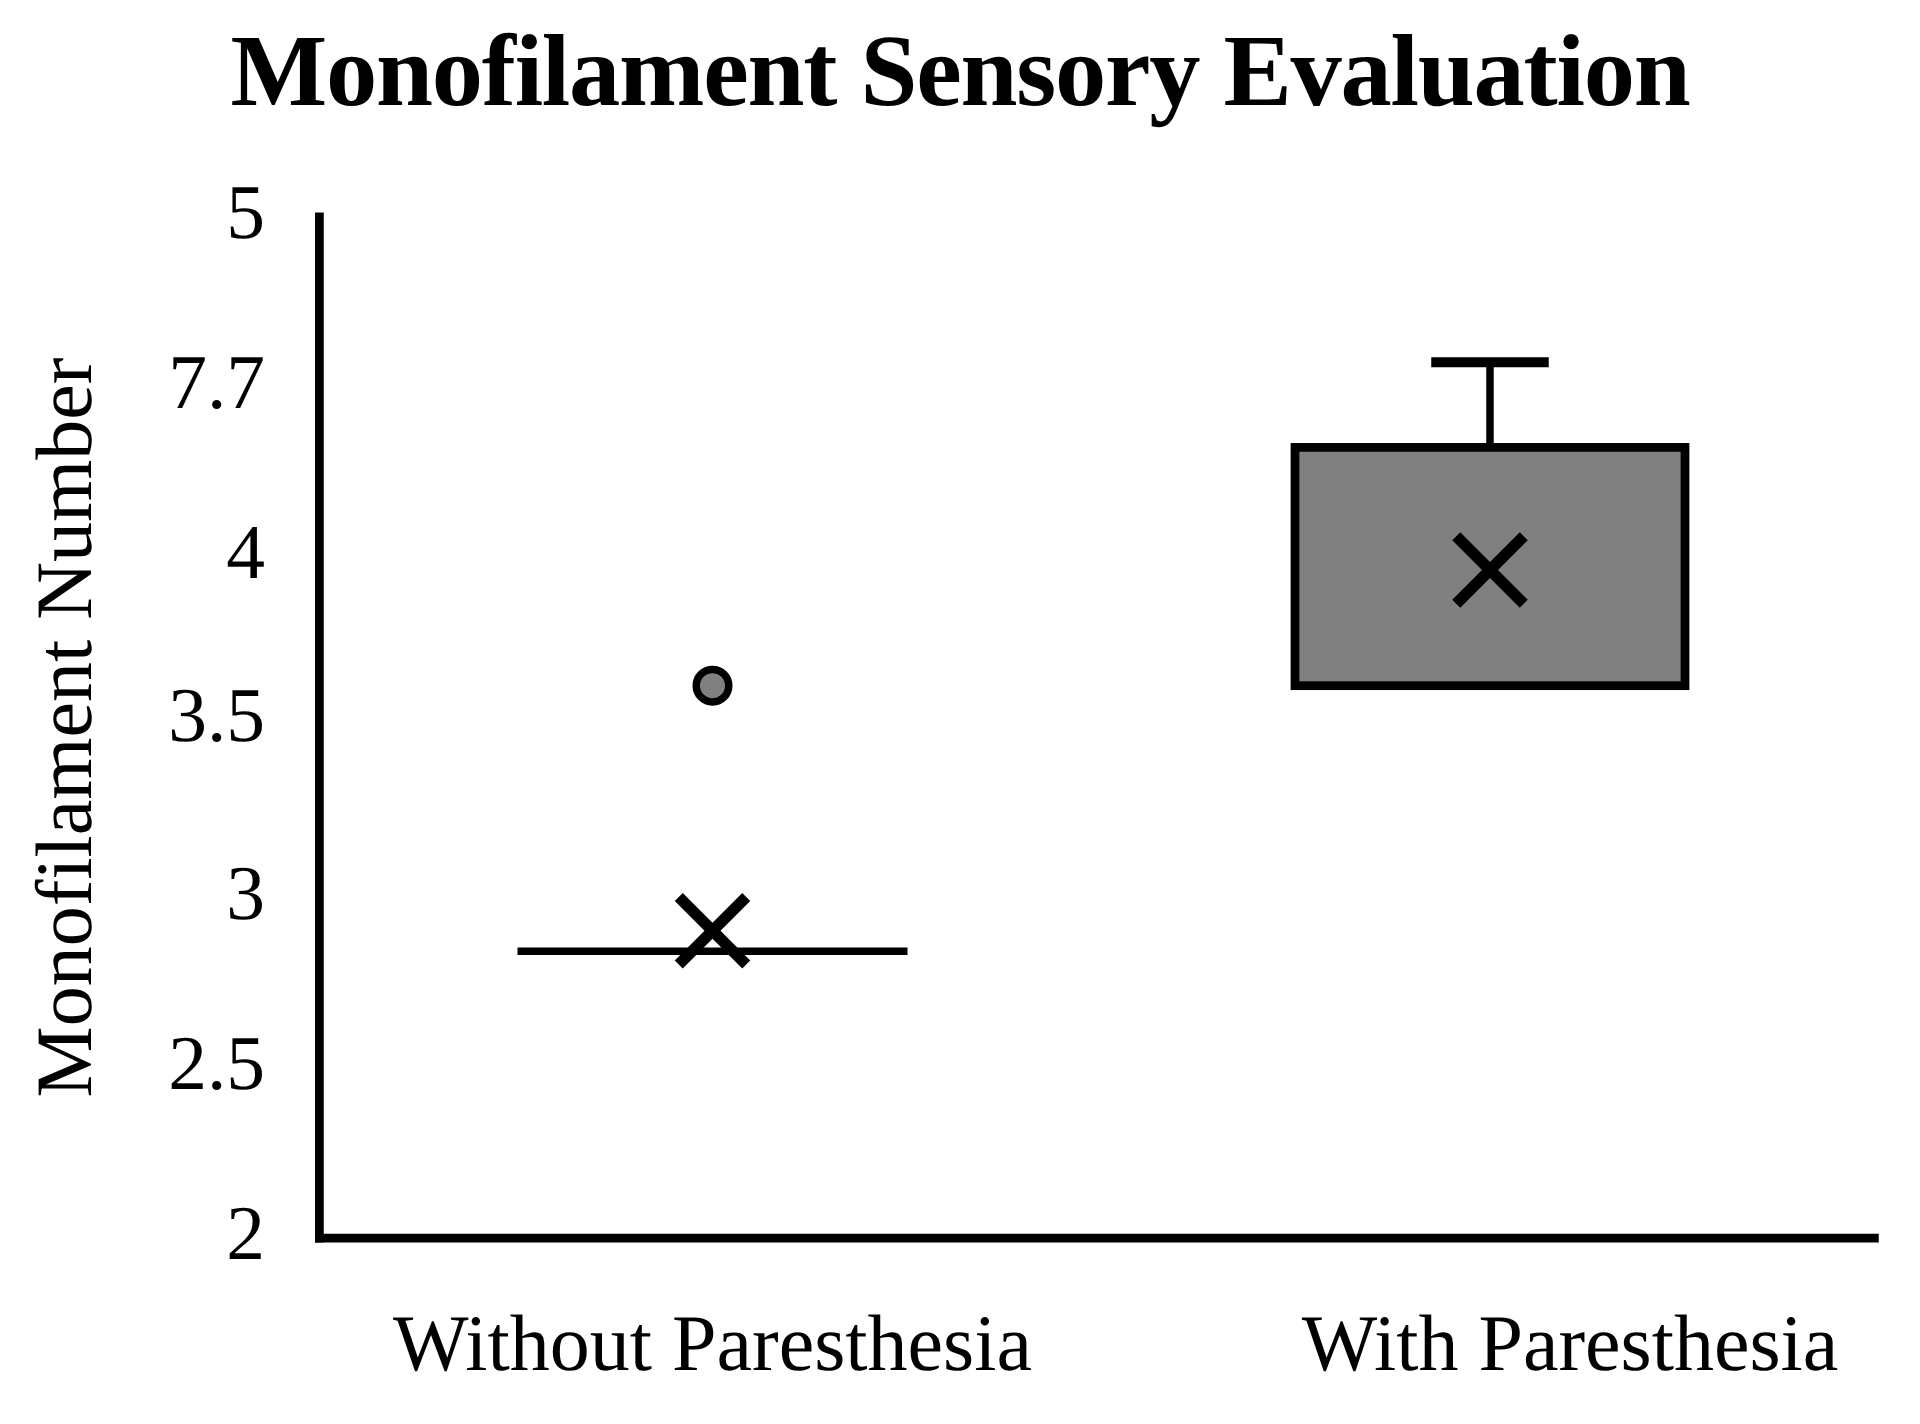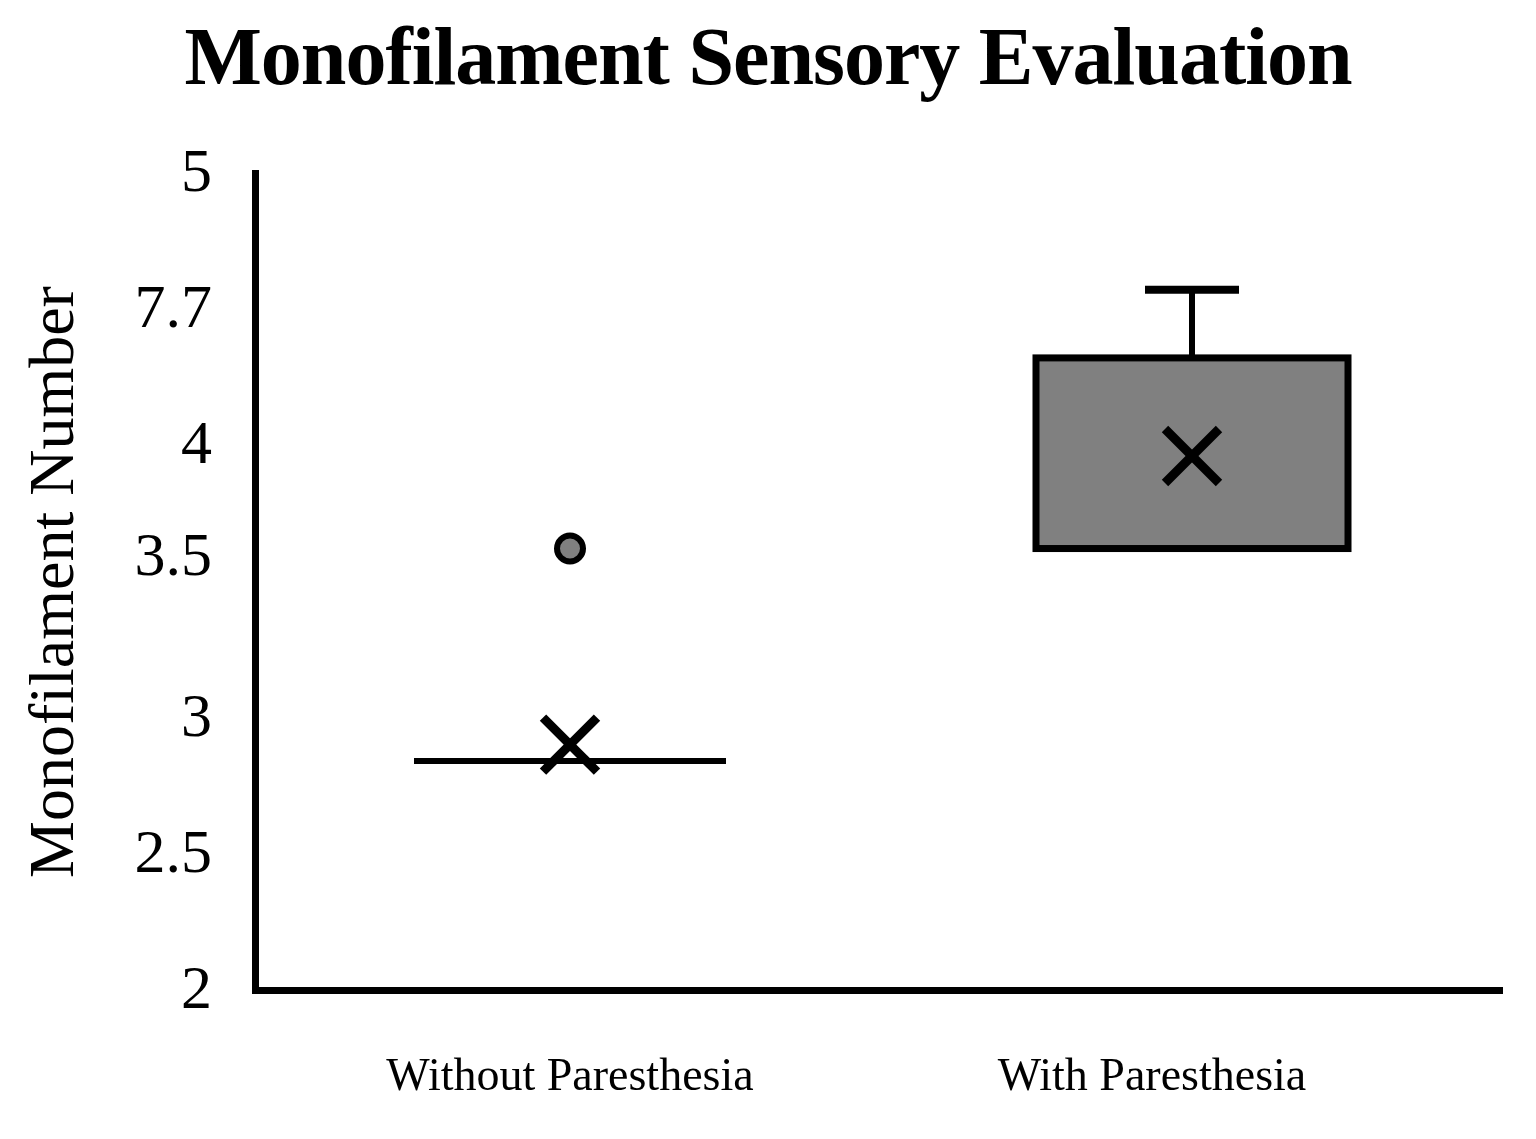--- a/index.html
+++ b/index.html
@@ -59,52 +59,52 @@
     width: 212px;
     text-align: right;
     font-size: 62px;
     line-height: 62px;
     white-space: nowrap;
   }
   .xcat {
     position: absolute;
     top: 1040px;
     transform: translateX(-50%);
-    font-size: 46px;
+    font-size: 64px;
     line-height: 70px;
     white-space: nowrap;
     text-align: center;
   }
 </style>
 </head>
 <body>
 
 <div class="page">
   <div class="chart-title">Monofilament Sensory Evaluation</div>
   <div class="y-axis-title">Monofilament Number</div>
   <div id="yticks">
       <div class="ytick" style="top: 956px;">2</div>
       <div class="ytick" style="top: 820px;">2.5</div>
       <div class="ytick" style="top: 683.667px;">3</div>
-      <div class="ytick" style="top: 523px;">3.5</div>
+      <div class="ytick" style="top: 542px;">3.5</div>
       <div class="ytick" style="top: 411.333px;">4</div>
       <div class="ytick" style="top: 275.167px;">7.7</div>
       <div class="ytick" style="top: 139px;">5</div>
     </div>
   <div class="plot">
     <svg id="marks" width="1244" height="817" viewBox="0 0 1244 817">
         <line x1="155" y1="590.9633333333333" x2="467" y2="590.9633333333333" stroke="#000000" stroke-width="6"></line>
         <circle cx="311" cy="378.5433333333333" r="13" fill="#808080" stroke="#000000" stroke-width="6"></circle>
         <line x1="284" y1="547.6233333333332" x2="338" y2="601.6233333333332" stroke="#000000" stroke-width="9"></line>
         <line x1="284" y1="601.6233333333332" x2="338" y2="547.6233333333332" stroke="#000000" stroke-width="9"></line>
         <line x1="933" y1="119.82666666666677" x2="933" y2="187.91000000000008" stroke="#000000" stroke-width="6"></line>
         <line x1="886" y1="119.82666666666677" x2="980" y2="119.82666666666677" stroke="#000000" stroke-width="8"></line>
         <rect x="777" y="187.91000000000008" width="312" height="190.6333333333332" fill="#808080" stroke="#000000" stroke-width="7"></rect>
         <line x1="777" y1="378.5433333333333" x2="1089" y2="378.5433333333333" stroke="#000000" stroke-width="6"></line>
         <line x1="906" y1="258.94999999999993" x2="960" y2="312.94999999999993" stroke="#000000" stroke-width="9"></line>
         <line x1="906" y1="312.94999999999993" x2="960" y2="258.94999999999993" stroke="#000000" stroke-width="9"></line>
       </svg>
   </div>
   <div id="xcats">
       <div class="xcat" style="left: 570px;">Without Paresthesia</div>
-      <div class="xcat" style="left: 1152px;">With Paresthesia</div>
+      <div class="xcat" style="left: 1256px;">With Paresthesia</div>
     </div>
 </div>
 
 </body></html>

